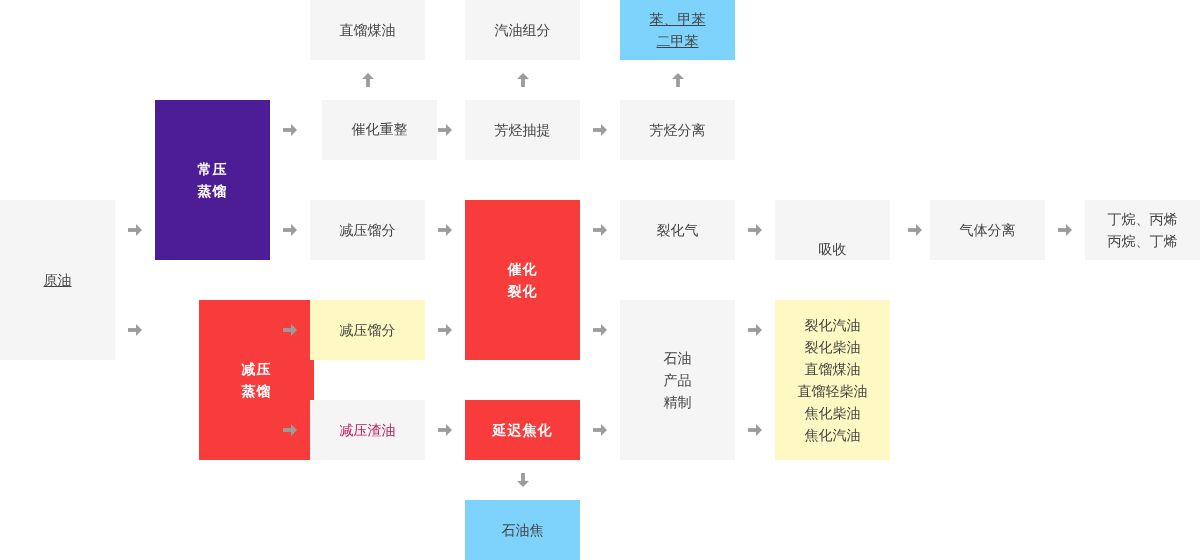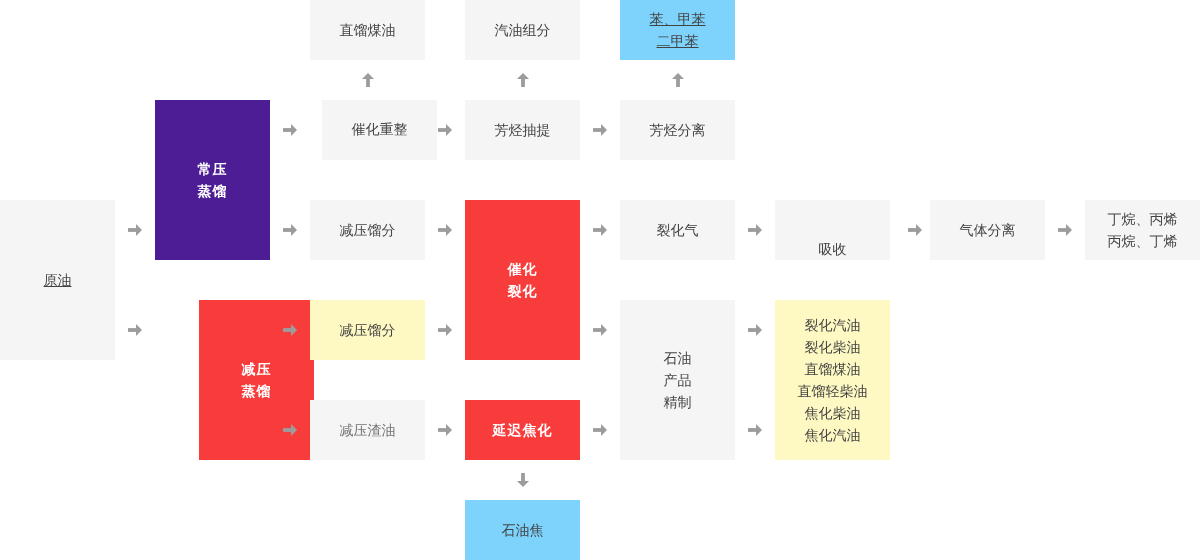--- a/index.html
+++ b/index.html
@@ -115,21 +115,21 @@
   </div>
 
   <div class="node" id="node-heavy-diesel" style="background: rgb(245, 245, 245); color: rgb(67, 67, 67);">
     <span>减压馏分</span>
   </div>
 
   <div class="node" id="node-vac-fraction" style="background: #fef9c3; color: rgb(67, 67, 67);">
     <span>减压馏分</span>
   </div>
 
-  <div class="node" id="node-vac-residue" style="background: rgb(245, 245, 245); color: #737373;">
+  <div class="node" id="node-vac-residue" style="background: rgb(245, 245, 245); color: #be185d;">
     <span>减压渣油</span>
   </div>
 
   <div class="node" id="node-gasoline-comp" style="background: rgb(245, 245, 245); color: rgb(67, 67, 67);">
     <span>汽油组分</span>
   </div>
 
   <div class="node" id="node-aromatic-extract" style="background: rgb(245, 245, 245); color: rgb(67, 67, 67);">
     <span>芳烃抽提</span>
   </div>

